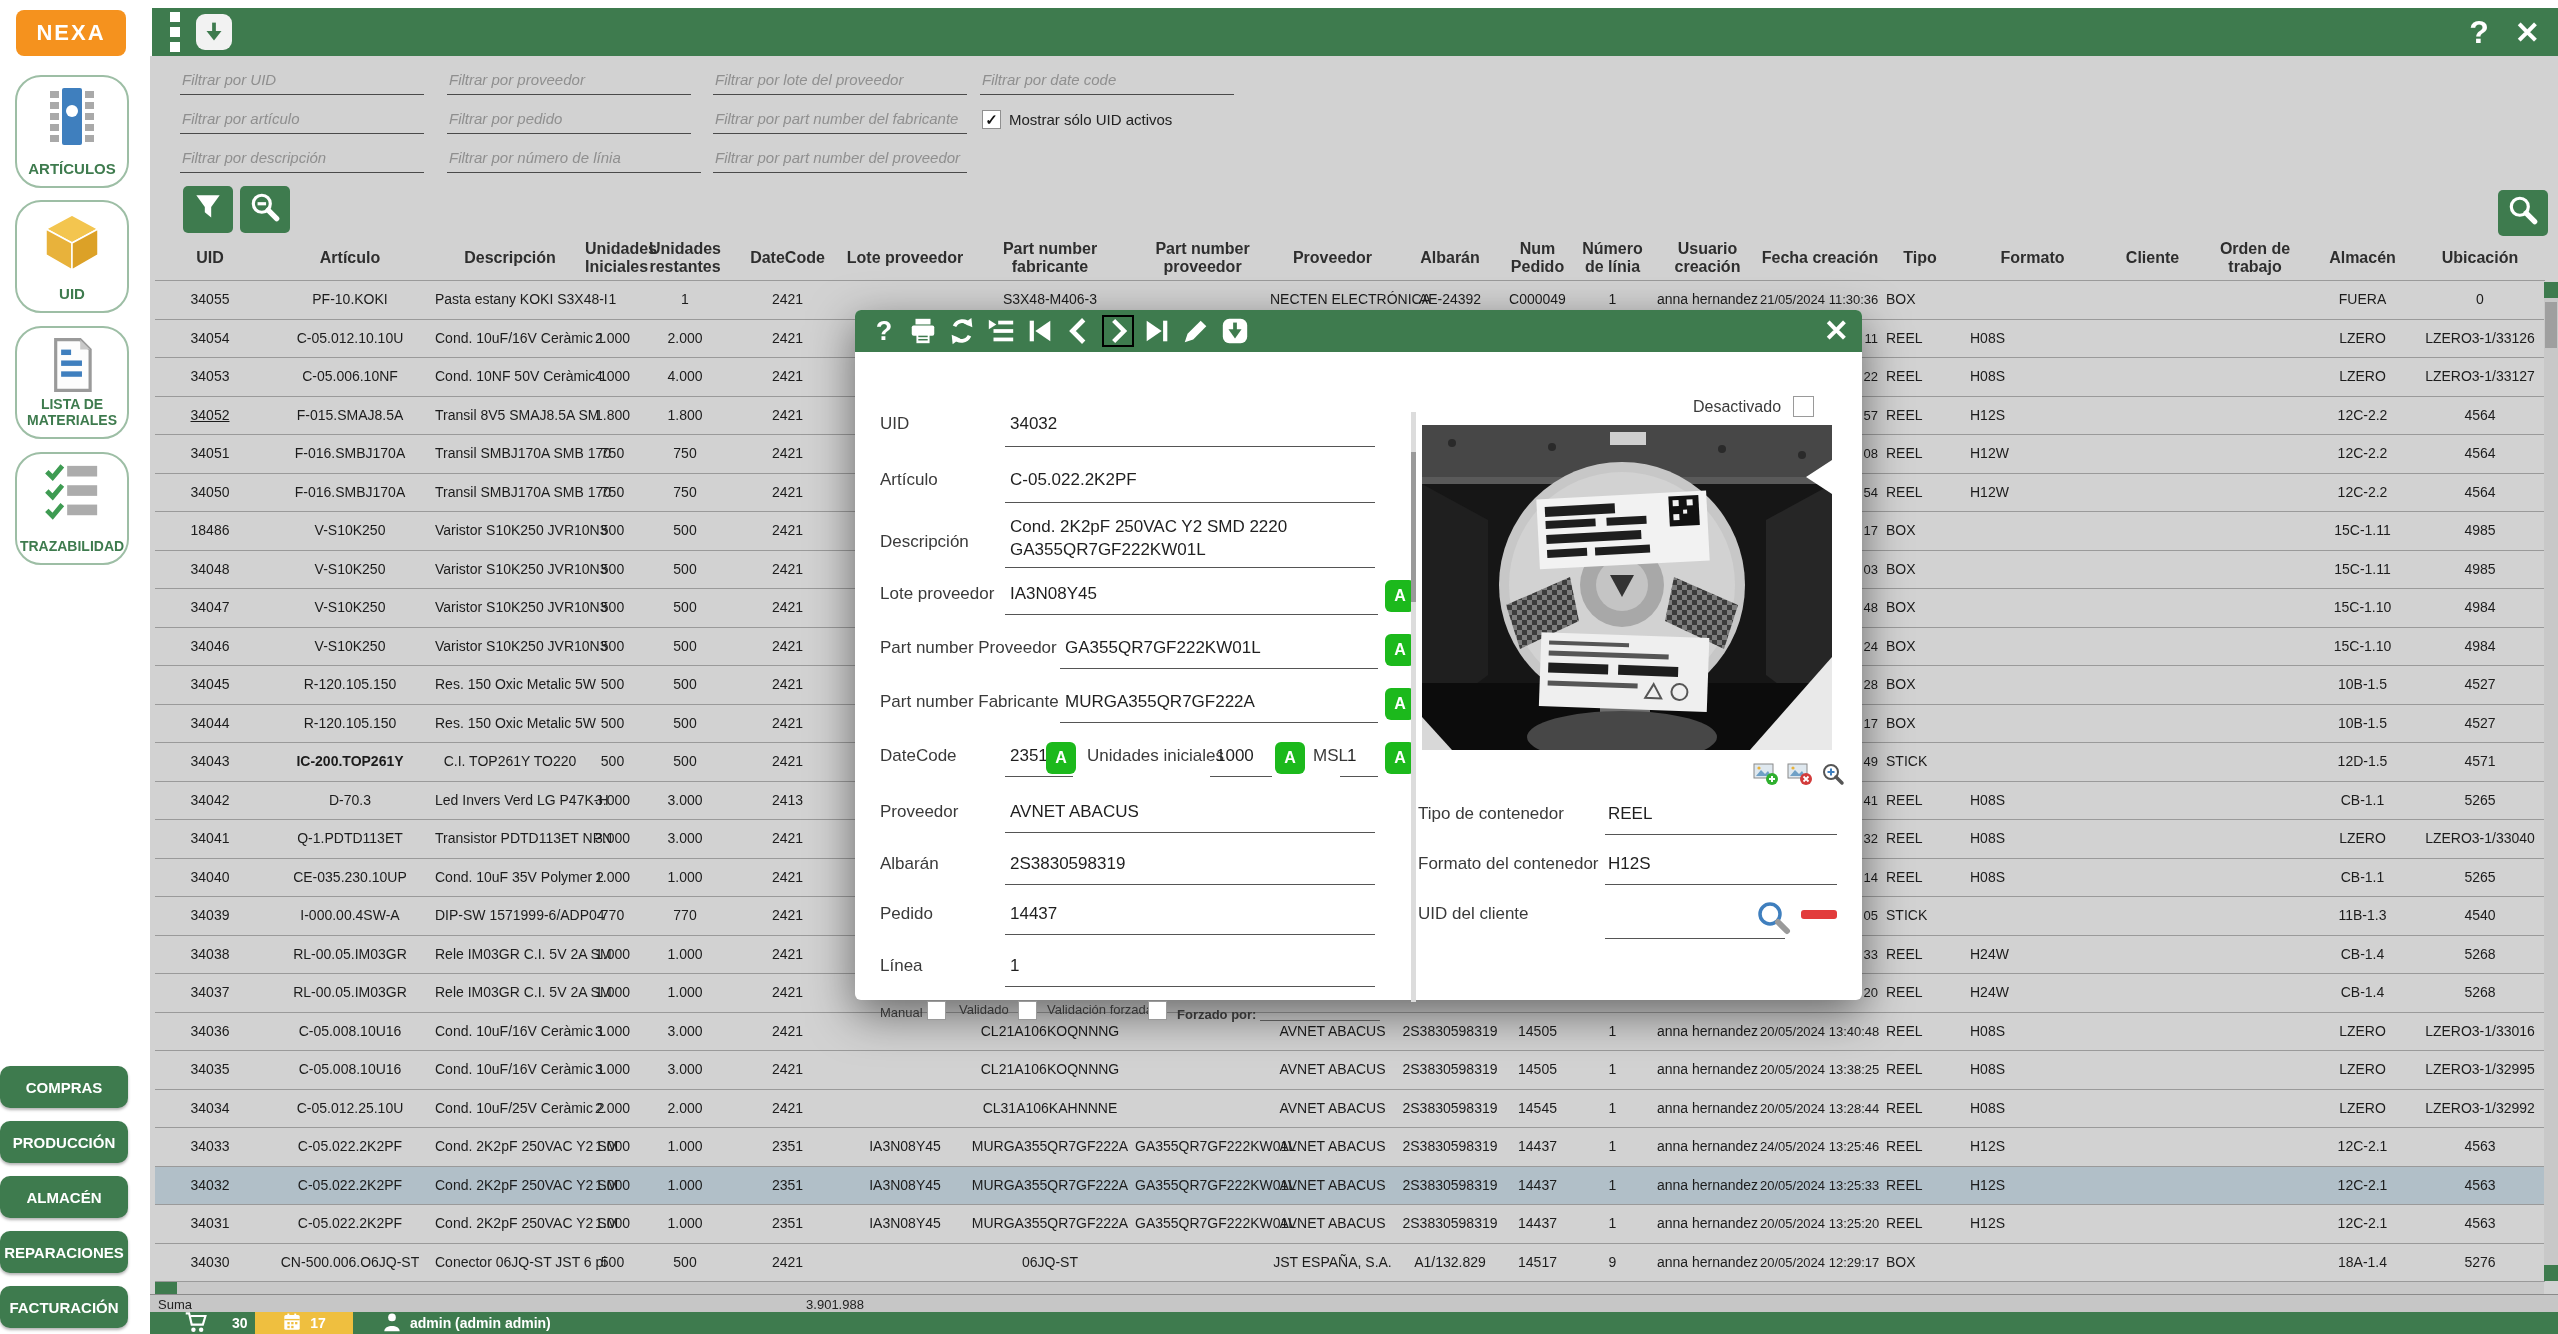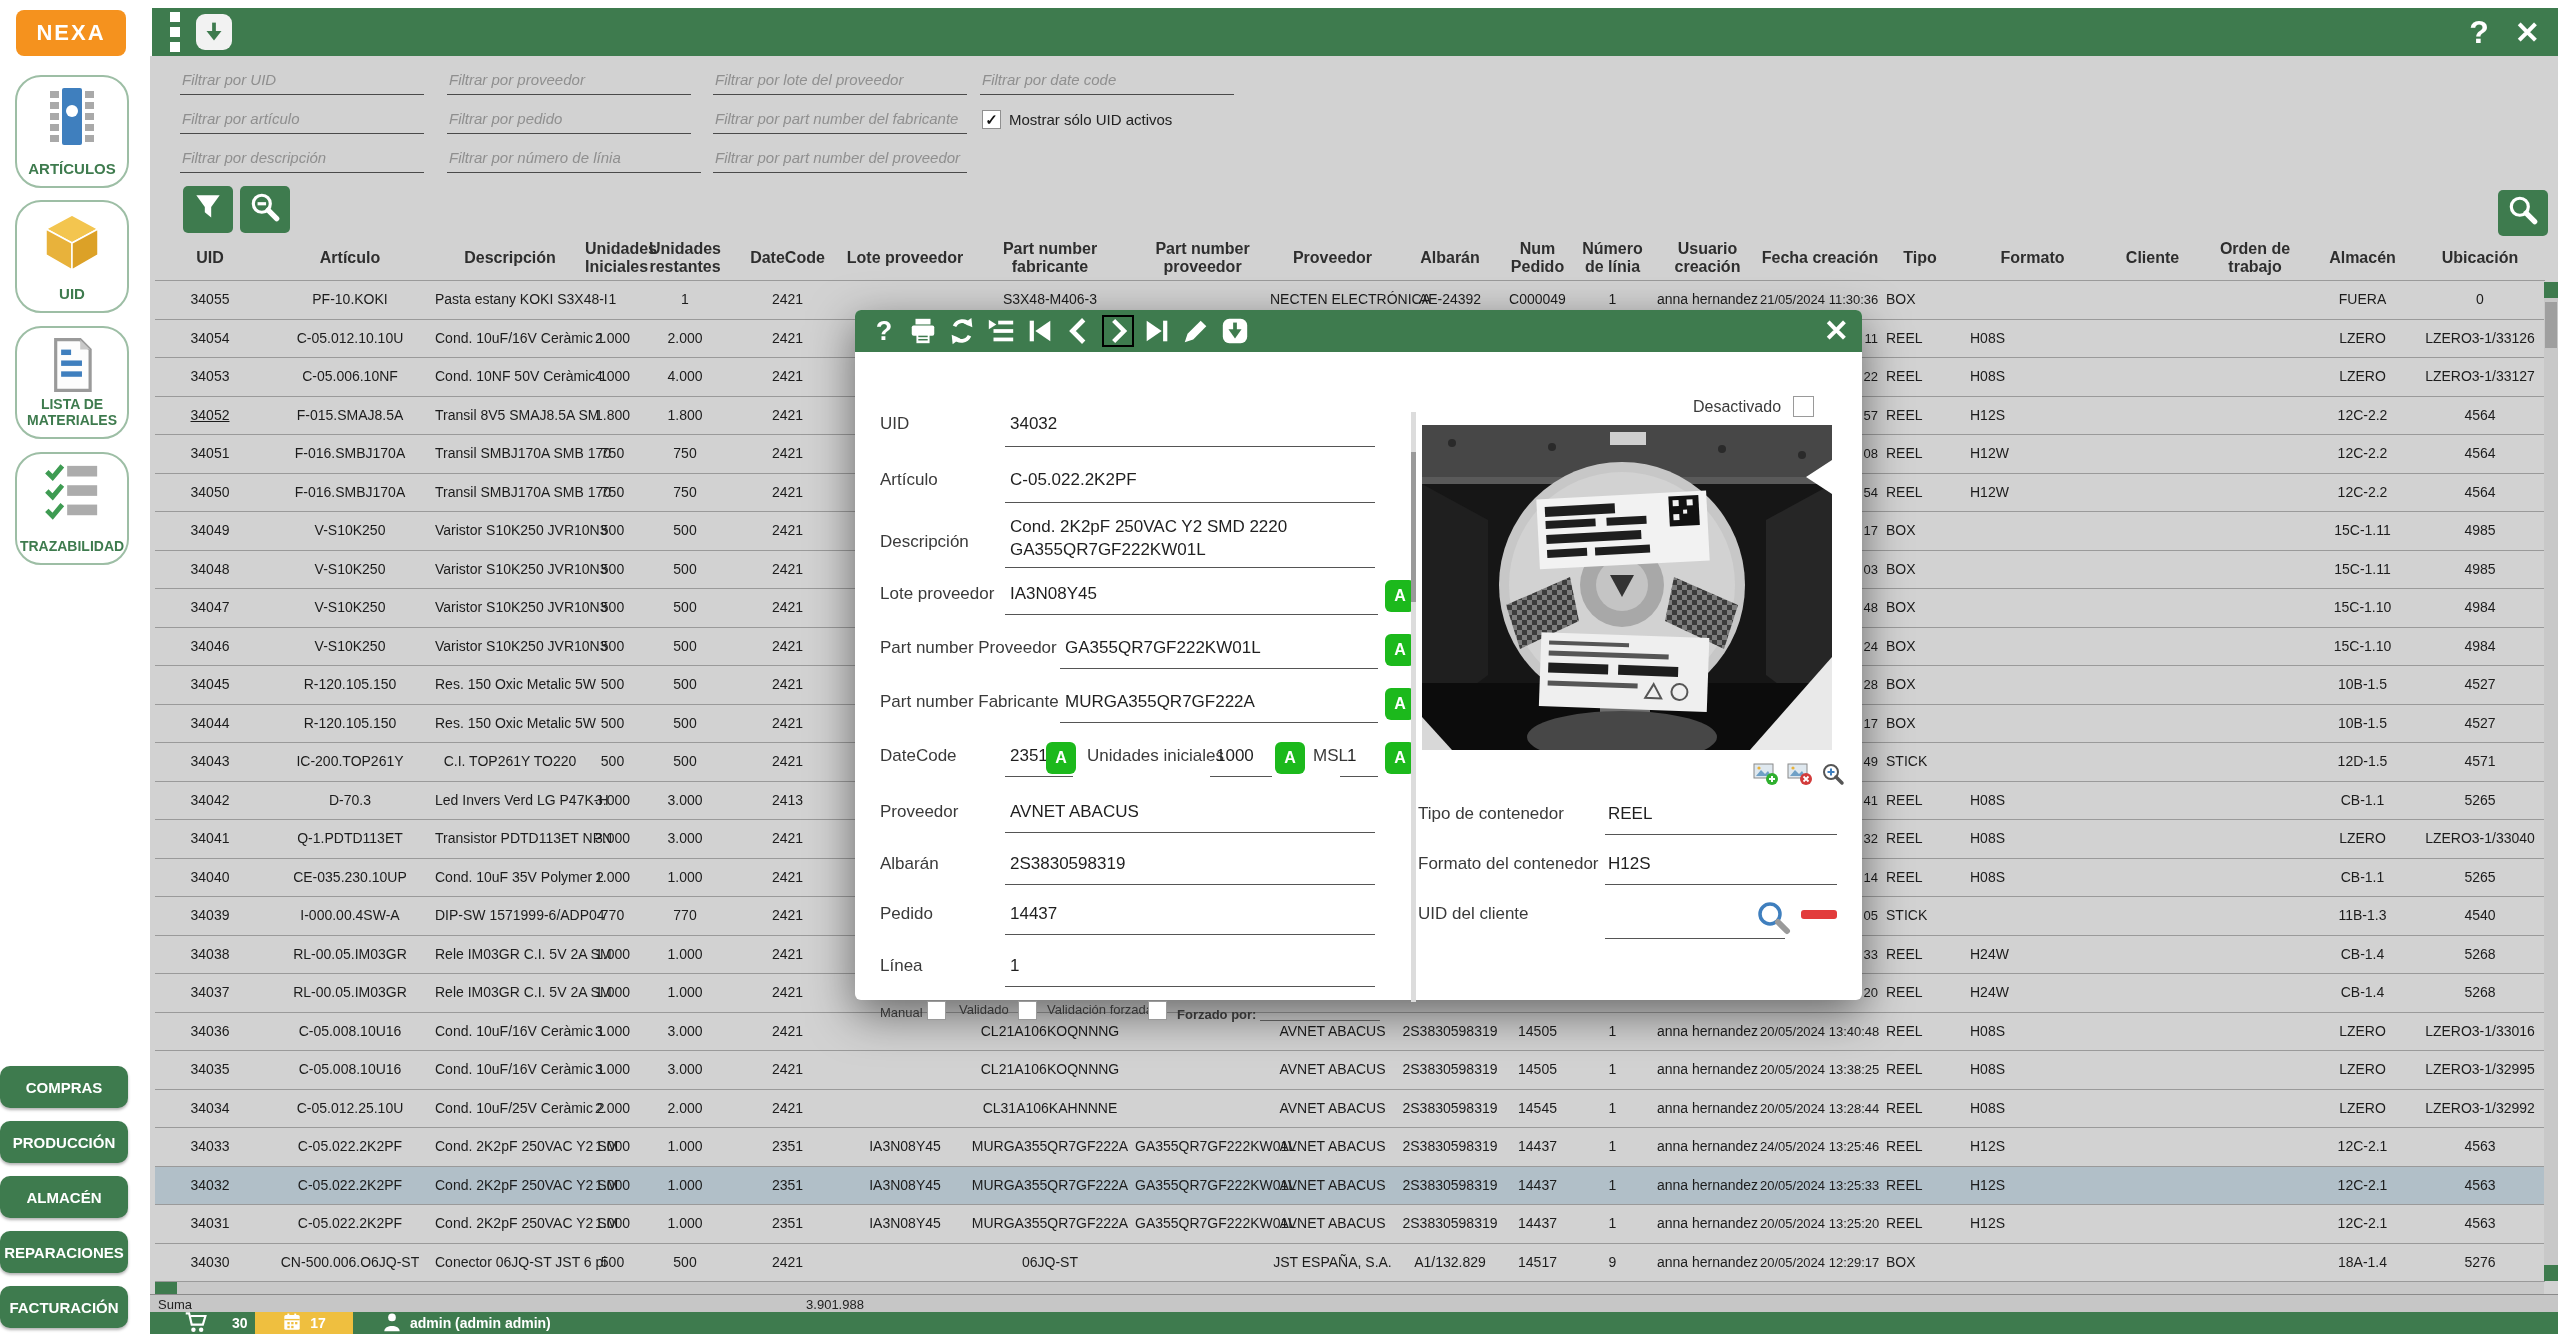--- a/index.html
+++ b/index.html
@@ -380,21 +380,21 @@
         <div class="td c13" style="width: 105px;"></div>
         <div class="td c14" style="width: 120px;">54</div>
         <div class="td c15" style="width: 80px;">REEL</div>
         <div class="td c16" style="width: 145px;">H12W</div>
         <div class="td c17" style="width: 95px;"></div>
         <div class="td c18" style="width: 110px;"></div>
         <div class="td c19" style="width: 105px;">12C-2.2</div>
         <div class="td c20" style="width: 130px;">4564</div>
       </div>
       <div class="tr">
-        <div class="td c0" style="width: 110px;">34049</div>
+        <div class="td c0" style="width: 110px;">18486</div>
         <div class="td c1" style="width: 170px;">V-S10K250</div>
         <div class="td c2" style="width: 150px;">Varistor S10K250 JVR10N3</div>
         <div class="td c3" style="width: 55px;">500</div>
         <div class="td c4" style="width: 90px;">500</div>
         <div class="td c5" style="width: 115px;">2421</div>
         <div class="td c6" style="width: 120px;"></div>
         <div class="td c7" style="width: 170px;"></div>
         <div class="td c8" style="width: 135px;"></div>
         <div class="td c9" style="width: 125px;"></div>
         <div class="td c10" style="width: 110px;"></div>
@@ -519,21 +519,21 @@
         <div class="td c14" style="width: 120px;">17</div>
         <div class="td c15" style="width: 80px;">BOX</div>
         <div class="td c16" style="width: 145px;"></div>
         <div class="td c17" style="width: 95px;"></div>
         <div class="td c18" style="width: 110px;"></div>
         <div class="td c19" style="width: 105px;">10B-1.5</div>
         <div class="td c20" style="width: 130px;">4527</div>
       </div>
       <div class="tr">
         <div class="td c0" style="width: 110px;">34043</div>
-        <div class="td c1" style="width: 170px;">IC-200.TOP261Y</div>
+        <div class="td c1" style="width: 170px; font-weight: bold;">IC-200.TOP261Y</div>
         <div class="td c2" style="width: 150px;">C.I. TOP261Y TO220</div>
         <div class="td c3" style="width: 55px;">500</div>
         <div class="td c4" style="width: 90px;">500</div>
         <div class="td c5" style="width: 115px;">2421</div>
         <div class="td c6" style="width: 120px;"></div>
         <div class="td c7" style="width: 170px;"></div>
         <div class="td c8" style="width: 135px;"></div>
         <div class="td c9" style="width: 125px;"></div>
         <div class="td c10" style="width: 110px;"></div>
         <div class="td c11" style="width: 65px;"></div>

